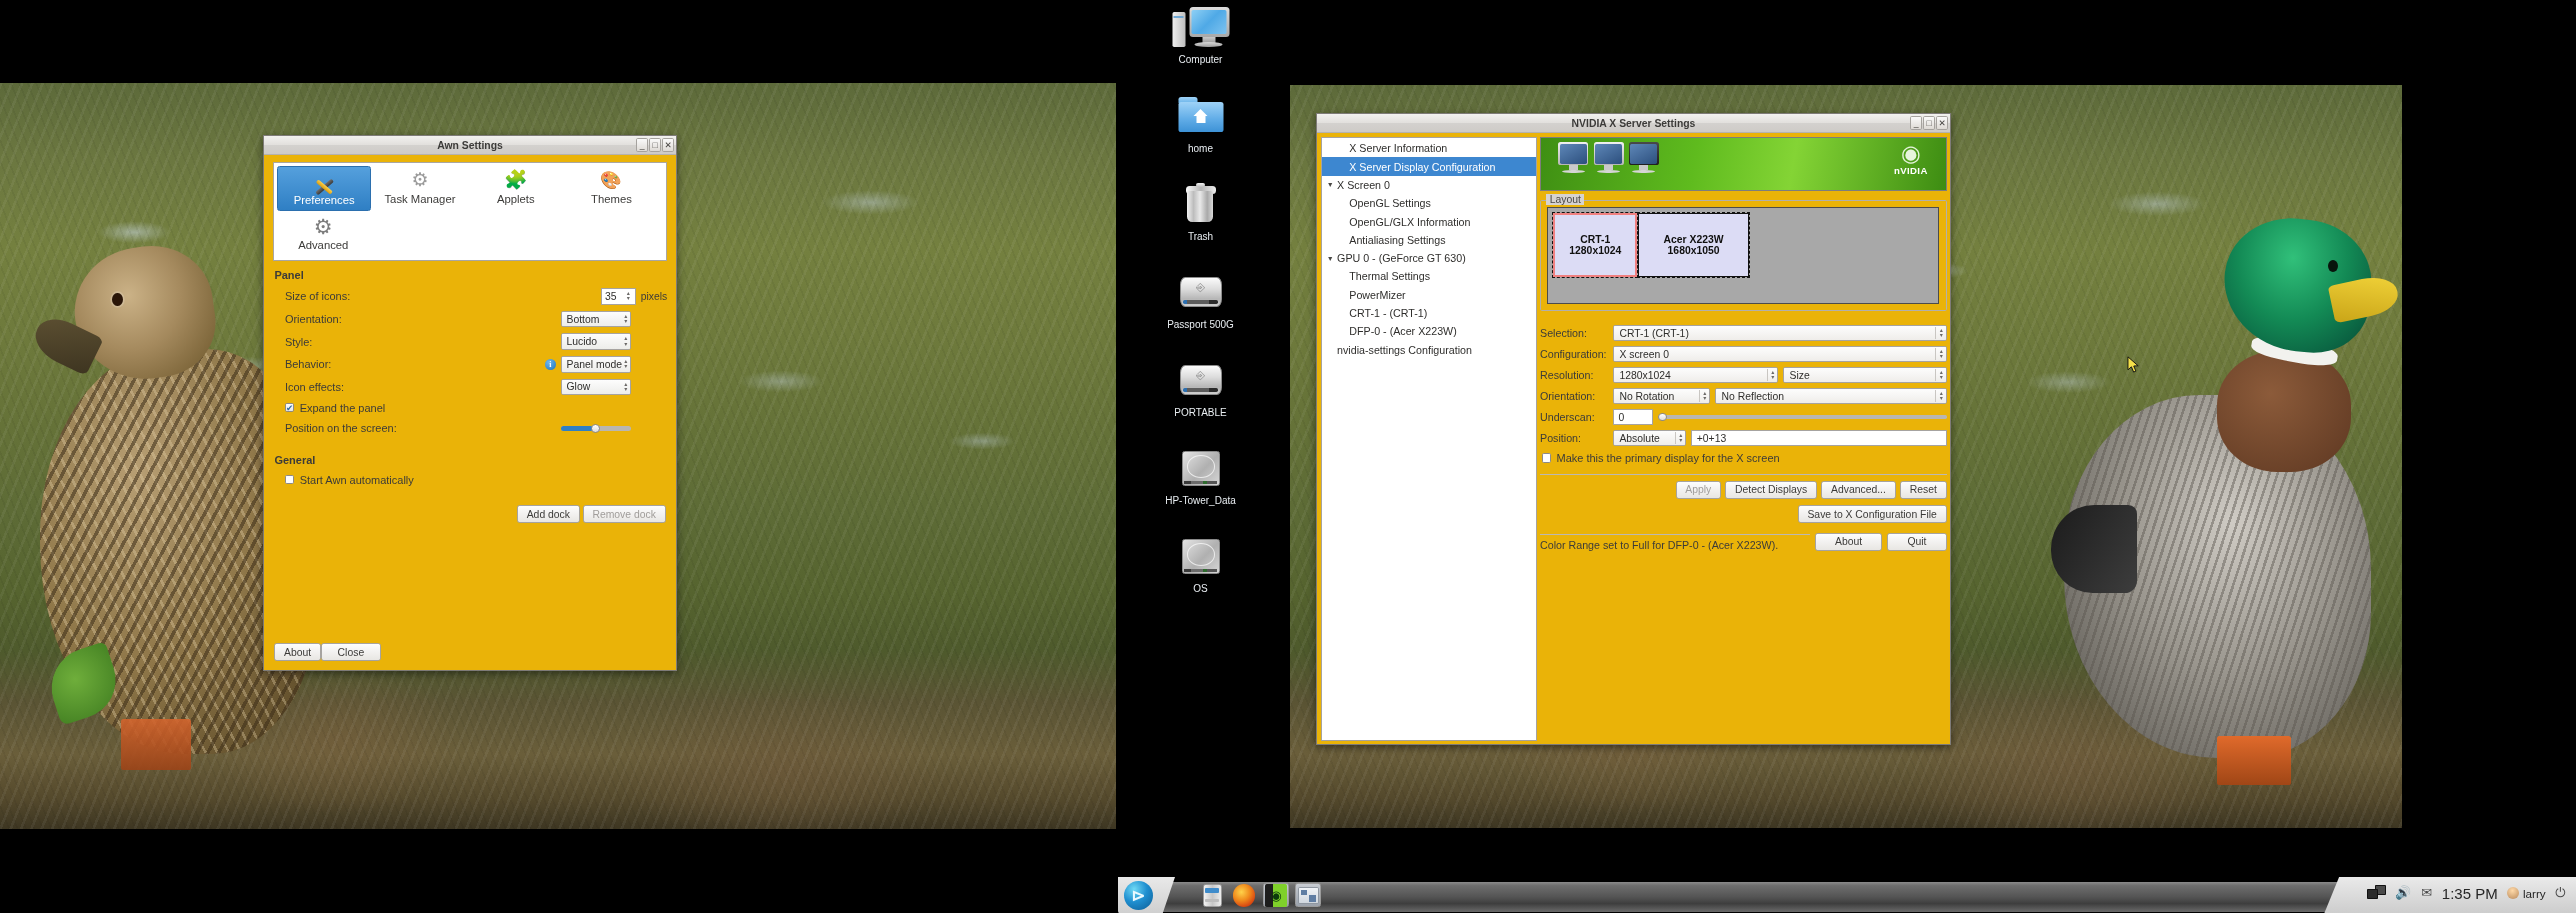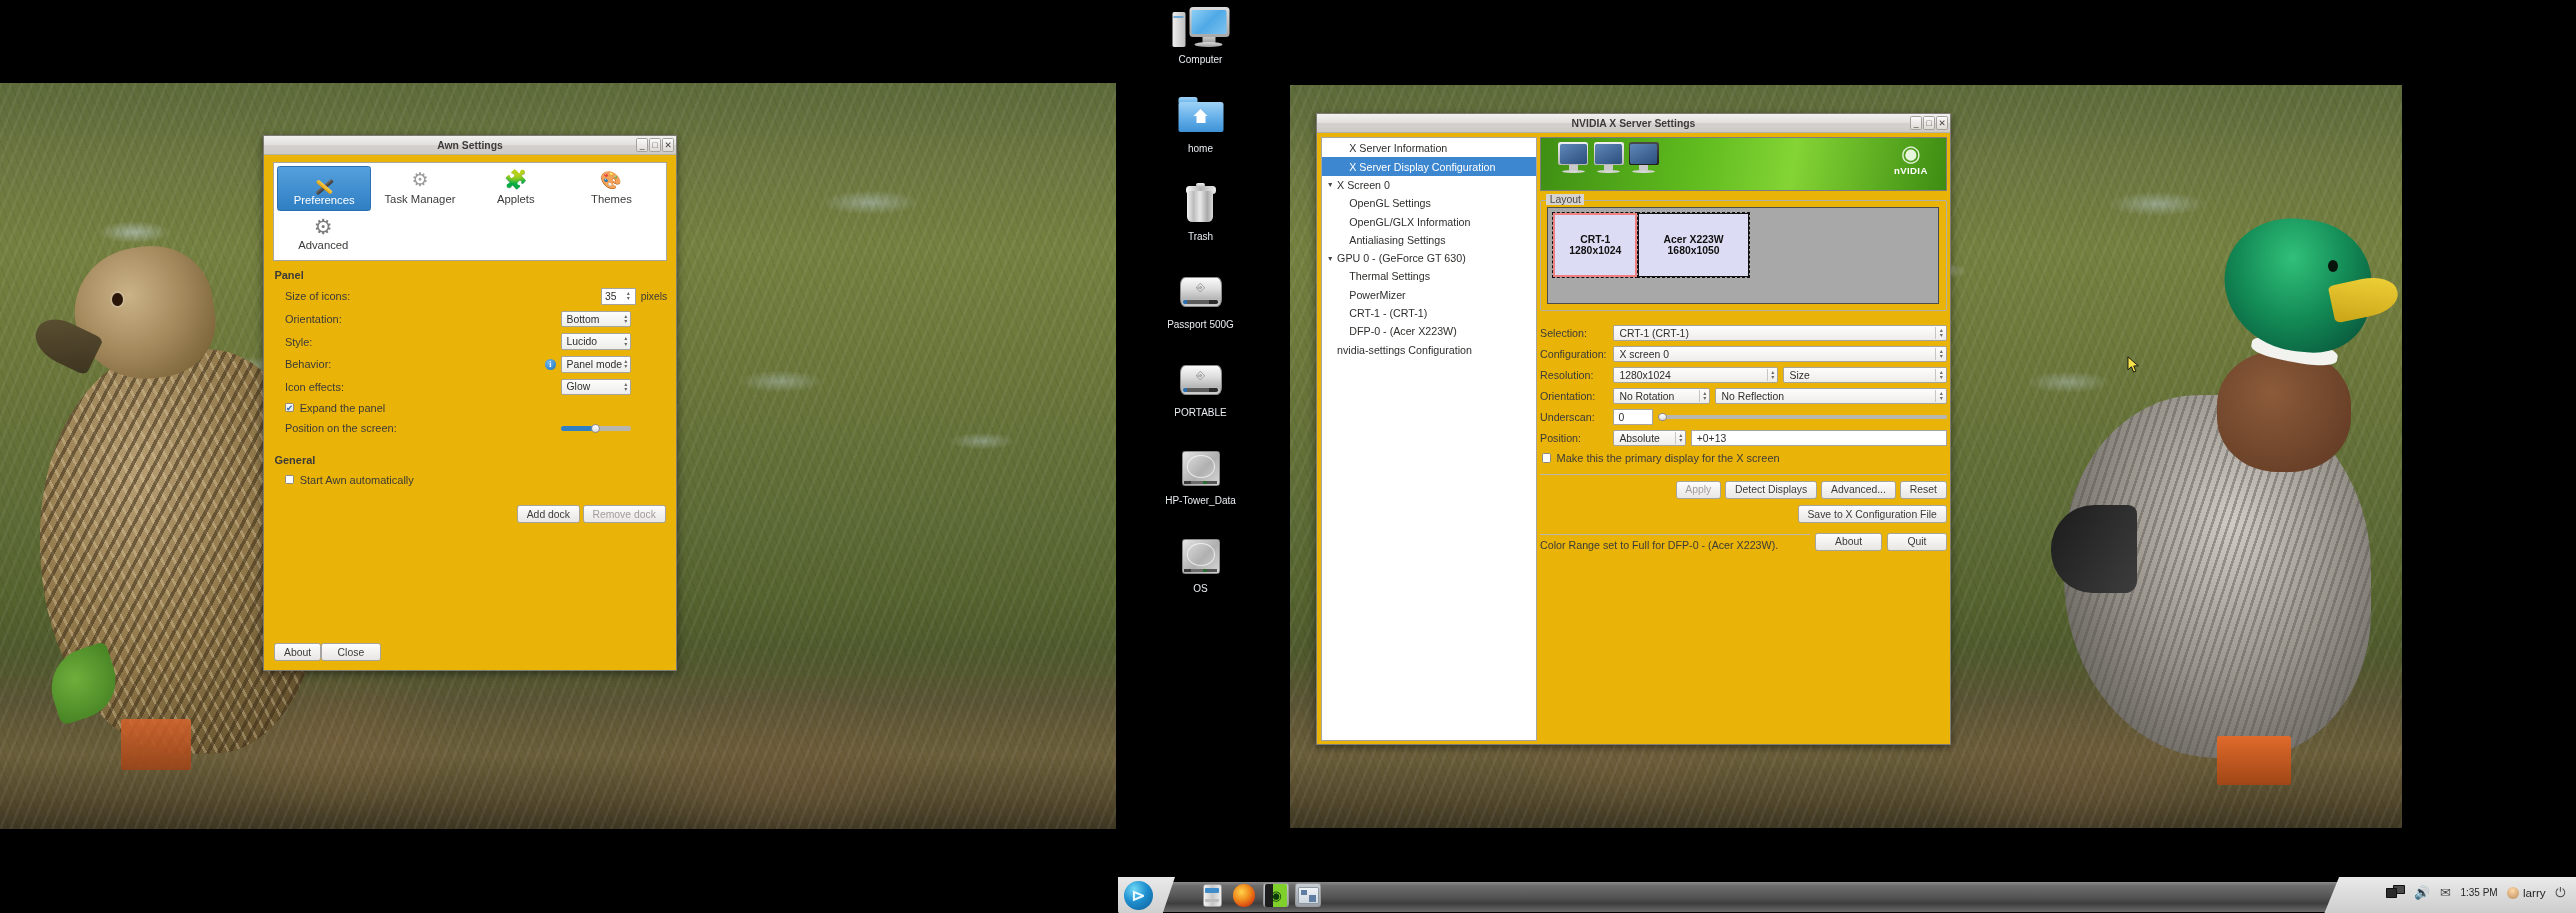--- a/index.html
+++ b/index.html
@@ -441,21 +441,21 @@
     display:flex; align-items:center; justify-content:center;
     color:#eafaff; font-size:16.5px; font-weight:bold; cursor:pointer;
   }
   .tb-launch { position:absolute; top:6.1px; display:flex; gap:6.1px; left:1199px; align-items:center; }
   .tb-item { width:26px; height:24.4px; display:flex; align-items:center; justify-content:center; cursor:pointer; }
   .tb-item.framed { border:0.9px solid #9b9b9b; border-radius:2.6px; background:linear-gradient(#c8ccd2,#9aa1ab); }
   .tb-tray {
     position:absolute; right:10.4px; top:7.8px; display:flex; align-items:center; gap:9.6px;
   }
   .tb-tray .ti { font-size:13px; color:#4a4a4a; cursor:pointer; line-height:15.7px; }
-  .tb-clock { font-size:10px; color:#262626; cursor:pointer; }
+  .tb-clock { font-size:15px; color:#262626; cursor:pointer; }
   .tb-user { font-size:11.7px; color:#262626; display:flex; align-items:center; gap:3.5px; cursor:pointer; }
 
   .ic-files { width:19px; height:22.6px; position:relative; }
   .ic-files .bx {
     position:absolute; inset:0; border-radius:2.6px;
     background:linear-gradient(90deg,#f2f2f2,#c6c6c6,#ededed);
     border:0.9px solid #9a9a9a;
   }
   .ic-files .bar { position:absolute; left:2.6px; top:4.4px; width:14px; height:4.4px; background:#3f8ccb; border-radius:0.9px; }
   .ic-files .bar2 { position:absolute; left:2.6px; bottom:4.4px; width:14px; height:3.5px; background:#bdbdbd; border-radius:0.9px; }

